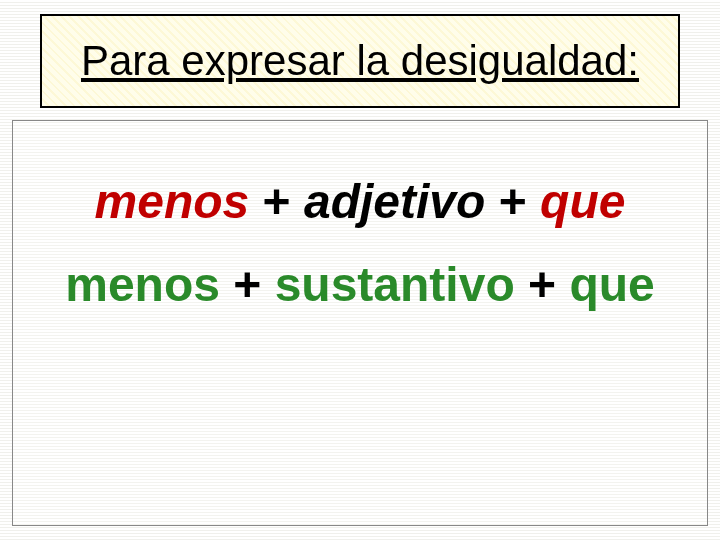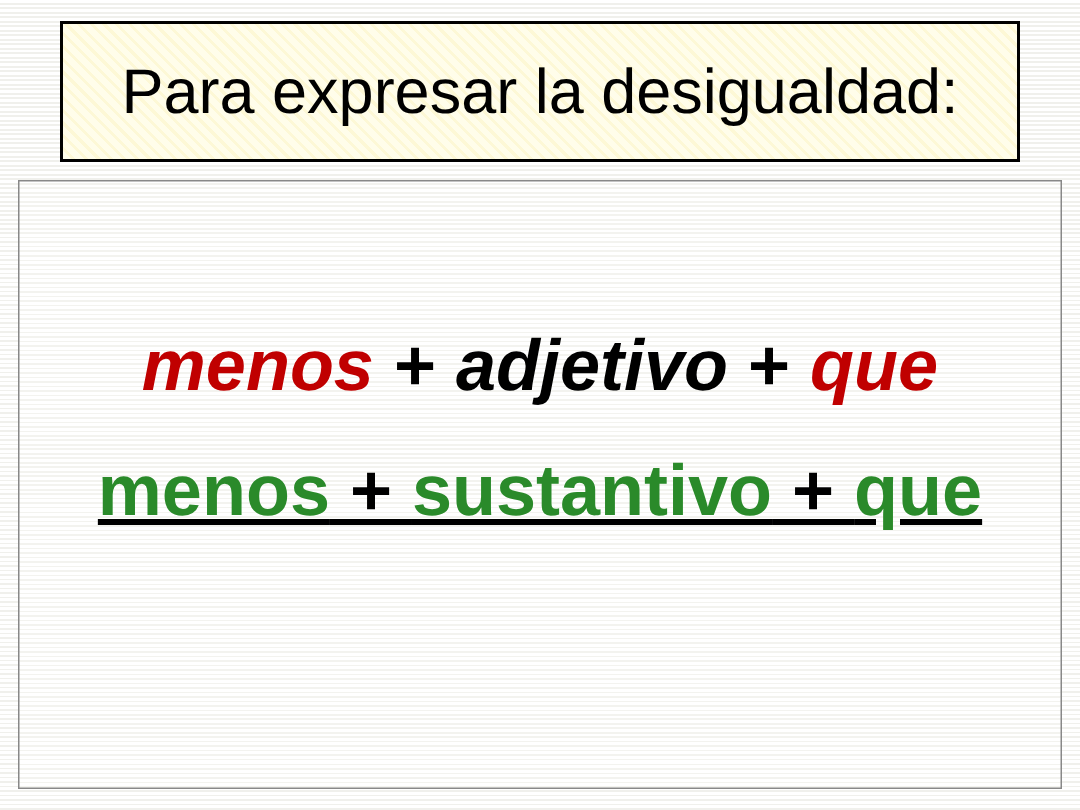--- a/index.html
+++ b/index.html
@@ -33,20 +33,21 @@
       45deg,
       #fffdea 0px,
       #fffdea 4px,
       #fdf8d6 4px,
       #fdf8d6 6px
     );
     border: 2px solid #000;
     display: flex;
     align-items: center;
     justify-content: center;
+    text-decoration: underline;
   }
   .title-text {
     font-size: 42px;
     color: #000;
     font-weight: 400;
   }
   .content-box {
     position: absolute;
     top: 120px;
     left: 12px;
@@ -54,37 +55,36 @@
     bottom: 14px;
     border: 1px solid #888;
     background: repeating-linear-gradient(
       0deg,
       #f3f3ef 0px,
       #f3f3ef 1px,
       #ffffff 1px,
       #ffffff 3px
     );
     box-sizing: border-box;
-    padding-top: 92px;
+    padding-top: 49px;
     text-align: center;
   }
   .line {
     font-size: 48px;
     font-weight: bold;
     font-style: italic;
     line-height: 1.35;
     white-space: nowrap;
   }
   .line3 {
     font-size: 48px;
     font-weight: bold;
     line-height: 1.35;
     margin-top: 18px;
     white-space: nowrap;
-    text-decoration: underline;
   }
   .red { color: #c00000; }
   .blk { color: #000; }
   .grn { color: #2a8a2a; }
   .plus { color: #000; font-style: normal; font-weight: bold; }
 </style>
 </head>
 <body>
 
 <div class="slide">

